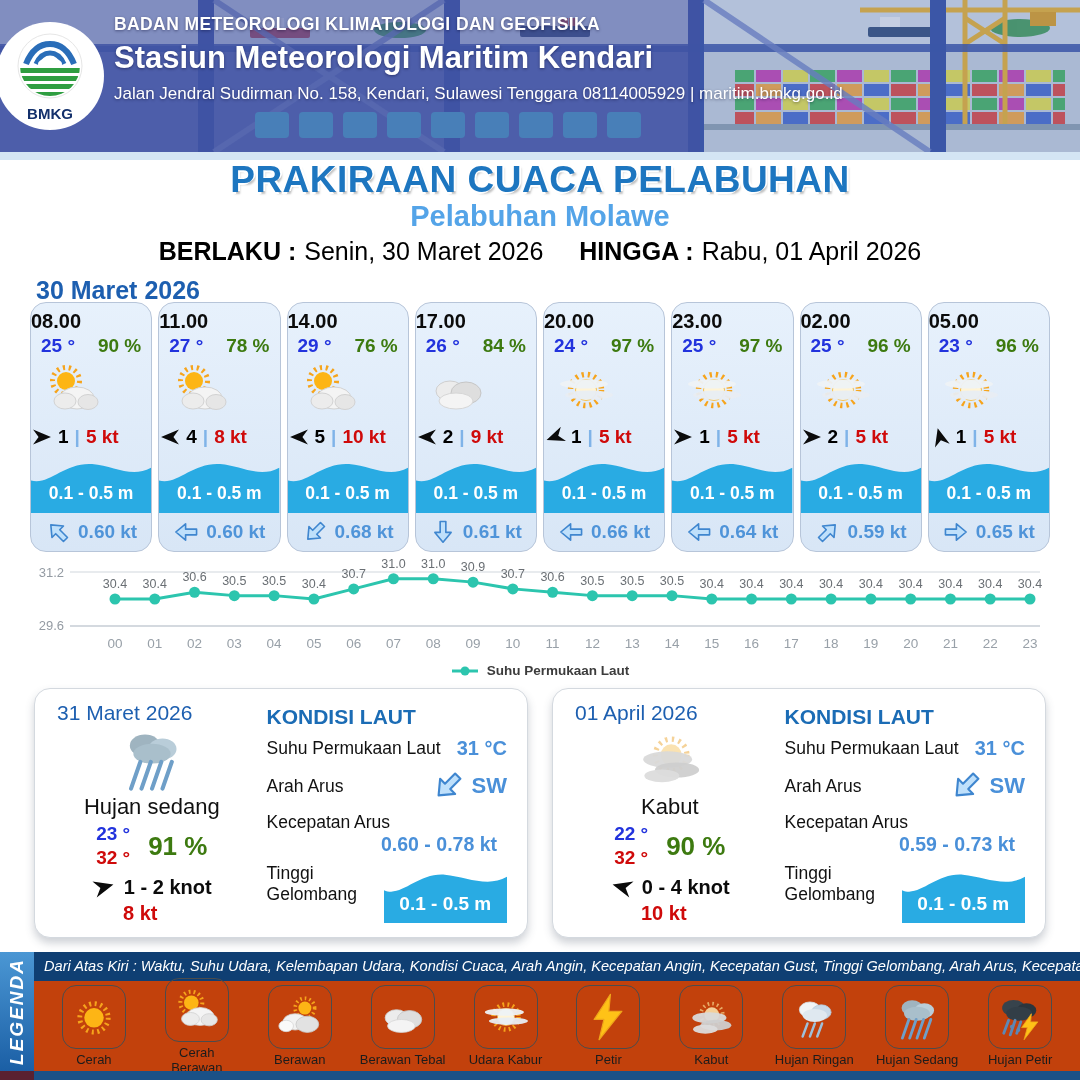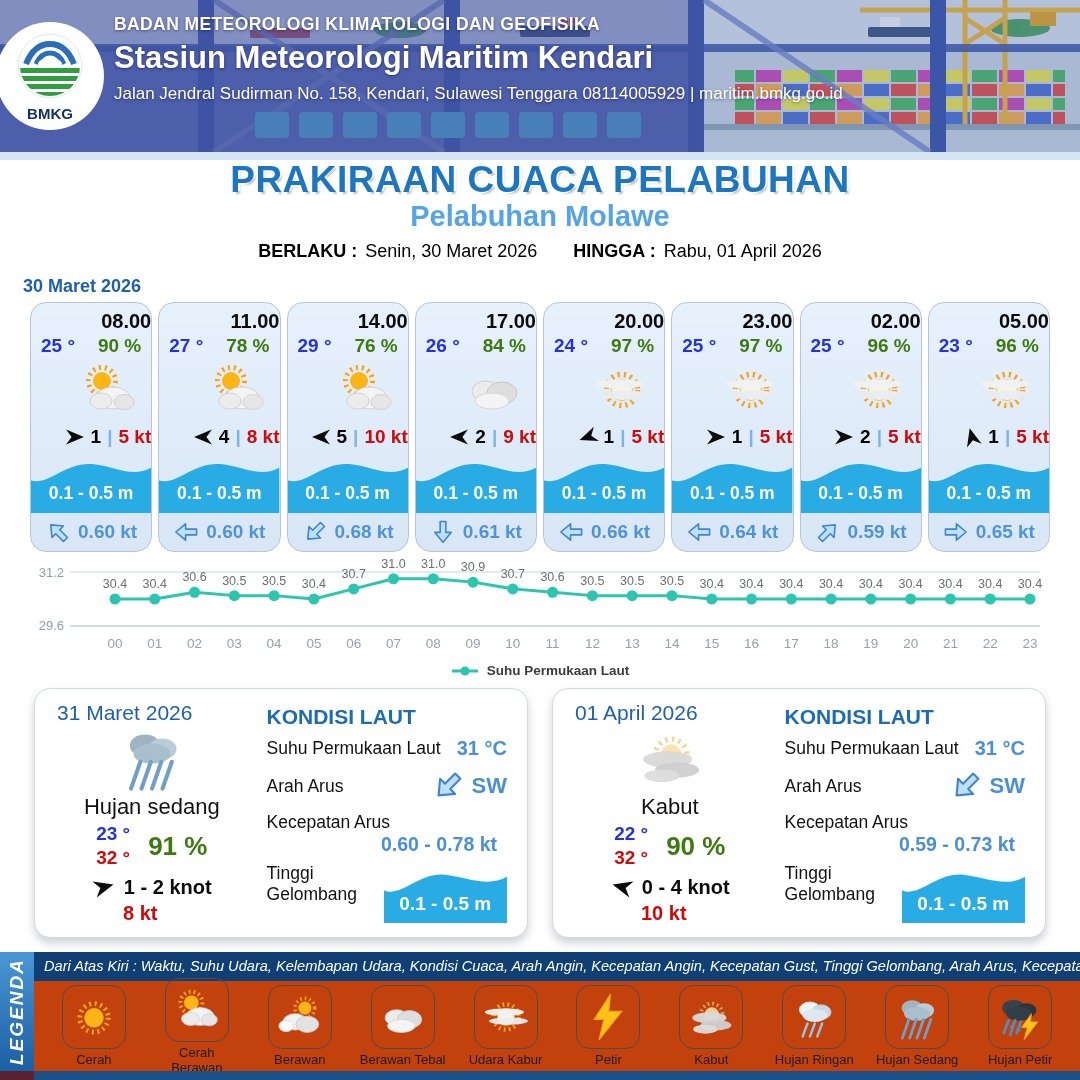--- a/index.html
+++ b/index.html
@@ -14,28 +14,28 @@
   .h-agency{font-size:17.5px;font-weight:bold;letter-spacing:.4px}
   .h-station{font-size:31px;font-weight:bold;margin-top:5px}
   .h-address{font-size:17px;margin-top:8px}
   .divider{position:absolute;top:152px;left:0;width:100%;height:8px;background:#d4e5f4}
 
   
   .titlewrap{position:absolute;top:160px;left:0;width:100%;text-align:center}
   .main-title{font-size:37px;font-weight:bold;color:#1d76c0;letter-spacing:.5px;line-height:40px;
     text-shadow:-2px -1px 0 #fff,2px -1px 0 #fff,-2px 2px 0 #fff,2px 2px 2px rgba(80,80,80,.35)}
   .sub-title{font-size:29px;font-weight:bold;color:#54a4e8;line-height:33px}
-  .validity{margin-top:6px;display:flex;justify-content:center;gap:36px;font-size:18px;color:#000;line-height:24px}
+  .validity{margin-top:6px;display:flex;justify-content:center;gap:36px;font-size:25px;color:#000;line-height:24px}
   .validity b{margin-right:8px}
 
   
-  .hdate{position:absolute;top:276px;left:23px;font-size:18px;font-weight:bold;color:#1d5fb0}
+  .hdate{position:absolute;top:276px;left:36px;font-size:25px;font-weight:bold;color:#1d5fb0}
   .cards{position:absolute;top:302px;left:30px;right:30px;height:250px;display:flex;gap:6px}
   .card{flex:1;background:linear-gradient(180deg,#e7f1fc 0%,#d8e6f6 100%);border:1px solid #b7c5d9;
-        border-radius:16px;display:flex;flex-direction:column;align-items:flex-end;overflow:hidden}
+        border-radius:16px;display:flex;flex-direction:column;align-items:flex-start;overflow:hidden}
   .c-time{font-size:20px;font-weight:bold;margin-top:7px;color:#0b0b0b}
   .c-th{width:100%;display:flex;justify-content:space-between;padding:2px 10px 0;box-sizing:border-box;
         font-weight:bold;font-size:19px}
   .c-temp{color:#2233dd}.c-hum{color:#3d7a10}
   .c-icon{height:66px;display:flex;align-items:center}
   .wicon{width:84px;height:64px}
   .c-wind{display:flex;align-items:center;gap:5px;font-size:19px;font-weight:bold;margin:3px 0 0}
   .dart{width:22px;height:22px;display:block}
   .dart path{fill:#0b0b0b}
   .c-pipe{color:#7fb3e8;margin:0 1px}

